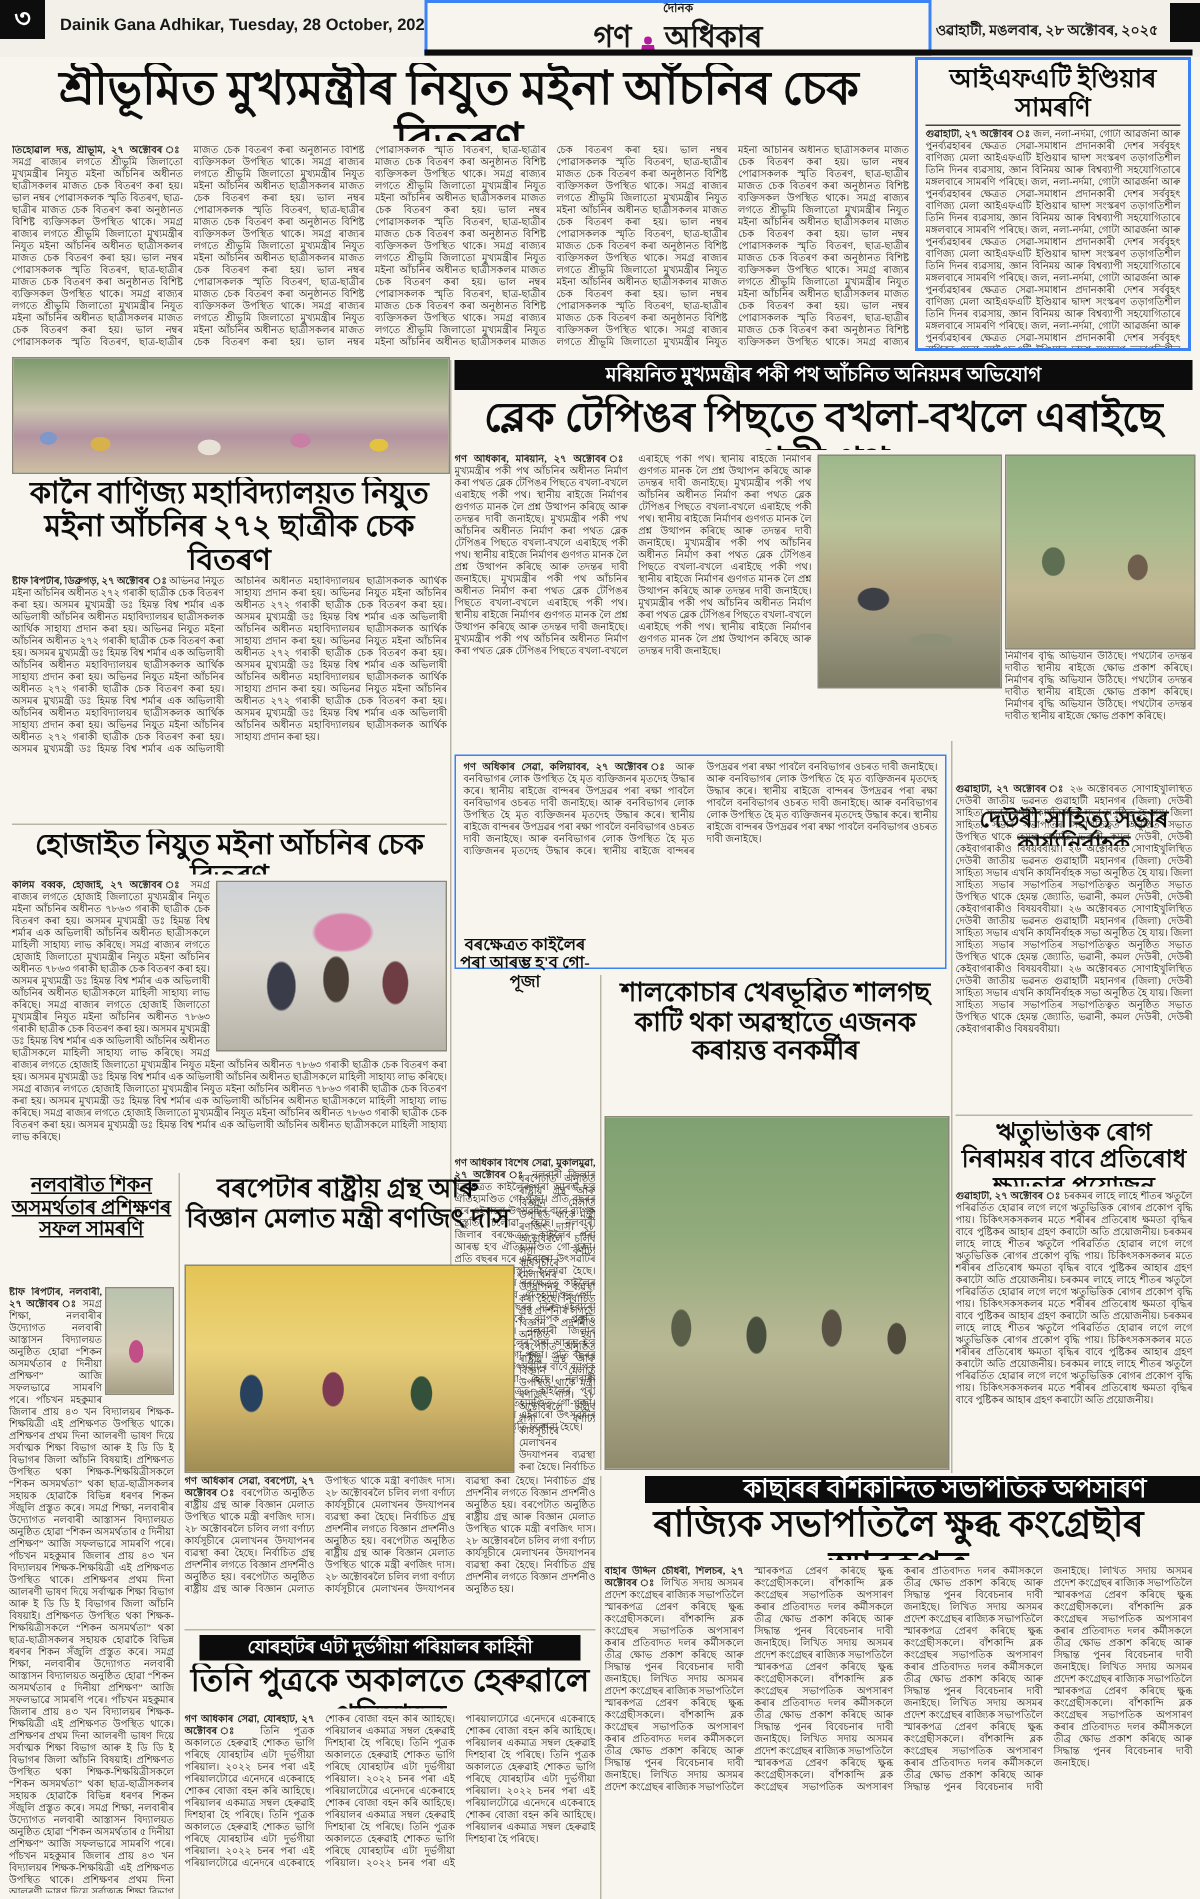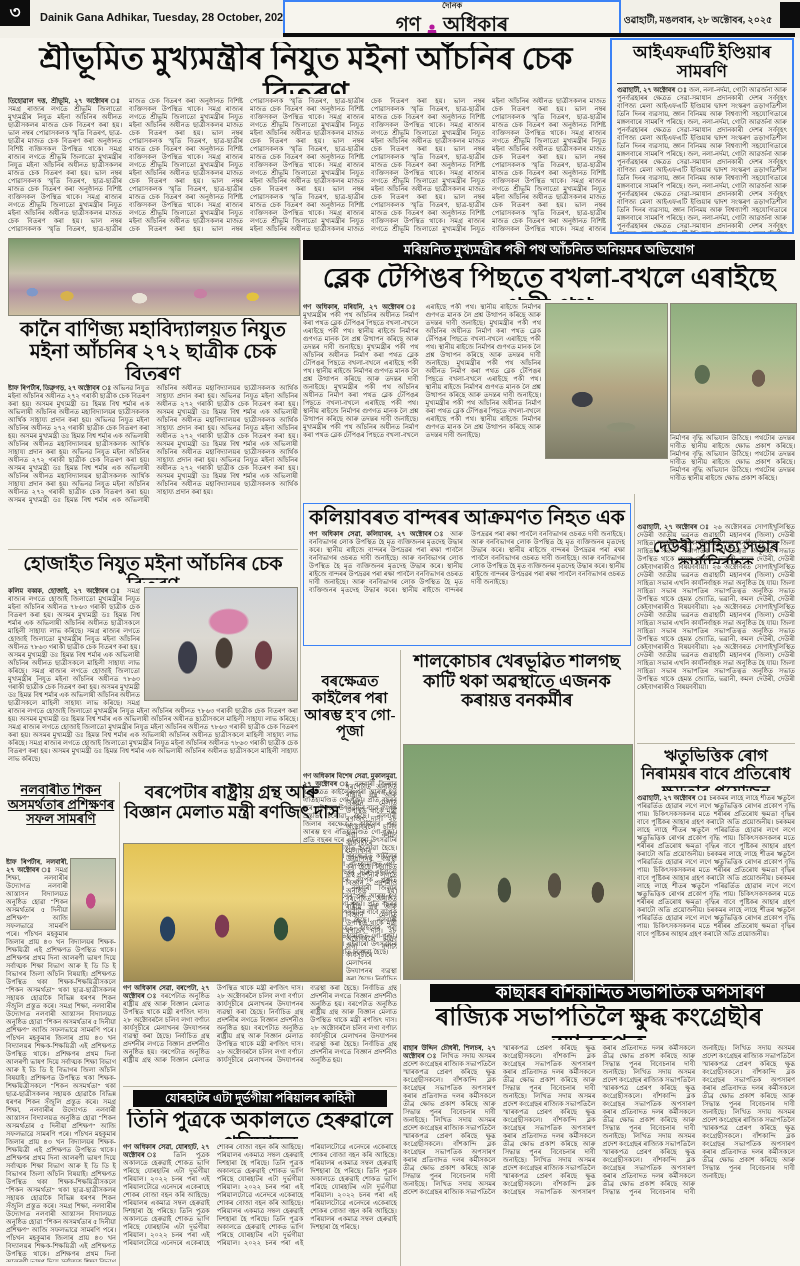--- a/index.html
+++ b/index.html
@@ -113,42 +113,41 @@
   <span class="dateline">গণ অধিকাৰ, মৰিয়নি, ২৭ অক্টোবৰ ঃ</span>
   <span>মুখ্যমন্ত্ৰীৰ পকী পথ আঁচনিৰ অধীনত নিৰ্মাণ কৰা পথত ব্লেক টেপিঙৰ পিছতে বখলা-বখলে এৰাইছে পকী পথ। স্থানীয় ৰাইজে নিৰ্মাণৰ গুণগত মানক লৈ প্ৰশ্ন উত্থাপন কৰিছে আৰু তদন্তৰ দাবী জনাইছে।  মুখ্যমন্ত্ৰীৰ পকী পথ আঁচনিৰ অধীনত নিৰ্মাণ কৰা পথত ব্লেক টেপিঙৰ পিছতে বখলা-বখলে এৰাইছে পকী পথ। স্থানীয় ৰাইজে নিৰ্মাণৰ গুণগত মানক লৈ প্ৰশ্ন উত্থাপন কৰিছে আৰু তদন্তৰ দাবী জনাইছে।  মুখ্যমন্ত্ৰীৰ পকী পথ আঁচনিৰ অধীনত নিৰ্মাণ কৰা পথত ব্লেক টেপিঙৰ পিছতে বখলা-বখলে এৰাইছে পকী পথ। স্থানীয় ৰাইজে নিৰ্মাণৰ গুণগত মানক লৈ প্ৰশ্ন উত্থাপন কৰিছে আৰু তদন্তৰ দাবী জনাইছে।  মুখ্যমন্ত্ৰীৰ পকী পথ আঁচনিৰ অধীনত নিৰ্মাণ কৰা পথত ব্লেক টেপিঙৰ পিছতে বখলা-বখলে এৰাইছে পকী পথ। স্থানীয় ৰাইজে নিৰ্মাণৰ গুণগত মানক লৈ প্ৰশ্ন উত্থাপন কৰিছে আৰু তদন্তৰ দাবী জনাইছে।  মুখ্যমন্ত্ৰীৰ পকী পথ আঁচনিৰ অধীনত নিৰ্মাণ কৰা পথত ব্লেক টেপিঙৰ পিছতে বখলা-বখলে এৰাইছে পকী পথ। স্থানীয় ৰাইজে নিৰ্মাণৰ গুণগত মানক লৈ প্ৰশ্ন উত্থাপন কৰিছে আৰু তদন্তৰ দাবী জনাইছে।  মুখ্যমন্ত্ৰীৰ পকী পথ আঁচনিৰ অধীনত নিৰ্মাণ কৰা পথত ব্লেক টেপিঙৰ পিছতে বখলা-বখলে এৰাইছে পকী পথ। স্থানীয় ৰাইজে নিৰ্মাণৰ গুণগত মানক লৈ প্ৰশ্ন উত্থাপন কৰিছে আৰু তদন্তৰ দাবী জনাইছে।  মুখ্যমন্ত্ৰীৰ পকী পথ আঁচনিৰ অধীনত নিৰ্মাণ কৰা পথত ব্লেক টেপিঙৰ পিছতে বখলা-বখলে এৰাইছে পকী পথ। স্থানীয় ৰাইজে নিৰ্মাণৰ গুণগত মানক লৈ প্ৰশ্ন উত্থাপন কৰিছে আৰু তদন্তৰ দাবী জনাইছে।  </span>
 </div>
 <div class="abs photo ph-road" style="left:545px;top:303px;width:121px;height:154px;"></div>
 <div class="abs photo ph-field" style="left:670px;top:303px;width:125px;height:128px;"></div>
 <div class="abs body-txt" style="left:670px;top:434px;width:125px;height:65px;">
   <span>নিৰ্মাণৰ বৃদ্ধি অভিযান উঠিছে। পথটোৰ তদন্তৰ দাবীত স্থানীয় ৰাইজে ক্ষোভ প্ৰকাশ কৰিছে।  নিৰ্মাণৰ বৃদ্ধি অভিযান উঠিছে। পথটোৰ তদন্তৰ দাবীত স্থানীয় ৰাইজে ক্ষোভ প্ৰকাশ কৰিছে।  নিৰ্মাণৰ বৃদ্ধি অভিযান উঠিছে। পথটোৰ তদন্তৰ দাবীত স্থানীয় ৰাইজে ক্ষোভ প্ৰকাশ কৰিছে।  </span>
 </div>
 
 <div class="abs boxed" style="left:303px;top:503px;width:328px;height:143px;padding:2px 5px;box-sizing:border-box;border-width:1.5px;">
-  <div class="hl" style="font-size:20px;">কলিয়াবৰত বান্দৰৰ আক্ৰমণত নিহত এক</div>
   <div class="body-txt" style="height:108px;column-count:2;column-gap:8px;margin-top:2px;">
     <span class="dateline">গণ অধিকাৰ সেৱা, কলিয়াবৰ, ২৭ অক্টোবৰ ঃ</span>
     <span>আৰু বনবিভাগৰ লোক উপস্থিত হৈ মৃত ব্যক্তিজনৰ মৃতদেহ উদ্ধাৰ কৰে। স্থানীয় ৰাইজে বান্দৰৰ উপদ্ৰৱৰ পৰা ৰক্ষা পাবলৈ বনবিভাগৰ ওচৰত দাবী জনাইছে।  আৰু বনবিভাগৰ লোক উপস্থিত হৈ মৃত ব্যক্তিজনৰ মৃতদেহ উদ্ধাৰ কৰে। স্থানীয় ৰাইজে বান্দৰৰ উপদ্ৰৱৰ পৰা ৰক্ষা পাবলৈ বনবিভাগৰ ওচৰত দাবী জনাইছে।  আৰু বনবিভাগৰ লোক উপস্থিত হৈ মৃত ব্যক্তিজনৰ মৃতদেহ উদ্ধাৰ কৰে। স্থানীয় ৰাইজে বান্দৰৰ উপদ্ৰৱৰ পৰা ৰক্ষা পাবলৈ বনবিভাগৰ ওচৰত দাবী জনাইছে।  আৰু বনবিভাগৰ লোক উপস্থিত হৈ মৃত ব্যক্তিজনৰ মৃতদেহ উদ্ধাৰ কৰে। স্থানীয় ৰাইজে বান্দৰৰ উপদ্ৰৱৰ পৰা ৰক্ষা পাবলৈ বনবিভাগৰ ওচৰত দাবী জনাইছে।  আৰু বনবিভাগৰ লোক উপস্থিত হৈ মৃত ব্যক্তিজনৰ মৃতদেহ উদ্ধাৰ কৰে। স্থানীয় ৰাইজে বান্দৰৰ উপদ্ৰৱৰ পৰা ৰক্ষা পাবলৈ বনবিভাগৰ ওচৰত দাবী জনাইছে।  </span>
   </div>
 </div>
 
 <div class="vrule" style="left:634px;top:494px;height:488px;"></div>
 <div class="abs hl" style="left:637px;top:494px;width:158px;height:26px;font-size:15.5px;margin-top:44px;">দেউৰী সাহিত্য সভাৰ কাৰ্য্যনিৰ্বাহক</div>
 <div class="abs body-txt" style="left:637px;top:523px;width:158px;height:218px;">
   <span class="dateline">গুৱাহাটী, ২৭ অক্টোবৰ ঃ</span>
   <span>২৬ অক্টোবৰত সোণাইখুলিস্থিত দেউৰী জাতীয় ভৱনত গুৱাহাটী মহানগৰ (জিলা) দেউৰী সাহিত্য সভাৰ এখনি কাৰ্যনিৰ্বাহক সভা অনুষ্ঠিত হৈ যায়। জিলা সাহিত্য সভাৰ সভাপতিৰ সভাপতিত্বত অনুষ্ঠিত সভাত উপস্থিত থাকে হেমন্ত জ্যোতি, ভৱানী, কমল দেউৰী, দেউৰী কেইবাগৰাকীও বিষয়ববীয়া।  ২৬ অক্টোবৰত সোণাইখুলিস্থিত দেউৰী জাতীয় ভৱনত গুৱাহাটী মহানগৰ (জিলা) দেউৰী সাহিত্য সভাৰ এখনি কাৰ্যনিৰ্বাহক সভা অনুষ্ঠিত হৈ যায়। জিলা সাহিত্য সভাৰ সভাপতিৰ সভাপতিত্বত অনুষ্ঠিত সভাত উপস্থিত থাকে হেমন্ত জ্যোতি, ভৱানী, কমল দেউৰী, দেউৰী কেইবাগৰাকীও বিষয়ববীয়া।  ২৬ অক্টোবৰত সোণাইখুলিস্থিত দেউৰী জাতীয় ভৱনত গুৱাহাটী মহানগৰ (জিলা) দেউৰী সাহিত্য সভাৰ এখনি কাৰ্যনিৰ্বাহক সভা অনুষ্ঠিত হৈ যায়। জিলা সাহিত্য সভাৰ সভাপতিৰ সভাপতিত্বত অনুষ্ঠিত সভাত উপস্থিত থাকে হেমন্ত জ্যোতি, ভৱানী, কমল দেউৰী, দেউৰী কেইবাগৰাকীও বিষয়ববীয়া।  ২৬ অক্টোবৰত সোণাইখুলিস্থিত দেউৰী জাতীয় ভৱনত গুৱাহাটী মহানগৰ (জিলা) দেউৰী সাহিত্য সভাৰ এখনি কাৰ্যনিৰ্বাহক সভা অনুষ্ঠিত হৈ যায়। জিলা সাহিত্য সভাৰ সভাপতিৰ সভাপতিত্বত অনুষ্ঠিত সভাত উপস্থিত থাকে হেমন্ত জ্যোতি, ভৱানী, কমল দেউৰী, দেউৰী কেইবাগৰাকীও বিষয়ববীয়া।  </span>
 </div>
 
 <div class="hrule" style="left:637px;top:743px;width:158px;"></div>
 <div class="abs hl" style="left:637px;top:747px;width:158px;height:44px;font-size:16px;">ঋতুভিত্তিক ৰোগ নিৰাময়ৰ বাবে প্ৰতিৰোধ ক্ষমতাৰ প্ৰয়োজন</div>
 <div class="abs body-txt" style="left:637px;top:794px;width:158px;height:188px;">
   <span class="dateline">গুৱাহাটী, ২৭ অক্টোবৰ ঃ</span>
   <span>চৰকমৰ লাহে লাহে শীতৰ ঋতুলৈ পৰিৱৰ্তিত হোৱাৰ লগে লগে ঋতুভিত্তিক ৰোগৰ প্ৰকোপ বৃদ্ধি পায়। চিকিৎসকসকলৰ মতে শৰীৰৰ প্ৰতিৰোধ ক্ষমতা বৃদ্ধিৰ বাবে পুষ্টিকৰ আহাৰ গ্ৰহণ কৰাটো অতি প্ৰয়োজনীয়।  চৰকমৰ লাহে লাহে শীতৰ ঋতুলৈ পৰিৱৰ্তিত হোৱাৰ লগে লগে ঋতুভিত্তিক ৰোগৰ প্ৰকোপ বৃদ্ধি পায়। চিকিৎসকসকলৰ মতে শৰীৰৰ প্ৰতিৰোধ ক্ষমতা বৃদ্ধিৰ বাবে পুষ্টিকৰ আহাৰ গ্ৰহণ কৰাটো অতি প্ৰয়োজনীয়।  চৰকমৰ লাহে লাহে শীতৰ ঋতুলৈ পৰিৱৰ্তিত হোৱাৰ লগে লগে ঋতুভিত্তিক ৰোগৰ প্ৰকোপ বৃদ্ধি পায়। চিকিৎসকসকলৰ মতে শৰীৰৰ প্ৰতিৰোধ ক্ষমতা বৃদ্ধিৰ বাবে পুষ্টিকৰ আহাৰ গ্ৰহণ কৰাটো অতি প্ৰয়োজনীয়।  চৰকমৰ লাহে লাহে শীতৰ ঋতুলৈ পৰিৱৰ্তিত হোৱাৰ লগে লগে ঋতুভিত্তিক ৰোগৰ প্ৰকোপ বৃদ্ধি পায়। চিকিৎসকসকলৰ মতে শৰীৰৰ প্ৰতিৰোধ ক্ষমতা বৃদ্ধিৰ বাবে পুষ্টিকৰ আহাৰ গ্ৰহণ কৰাটো অতি প্ৰয়োজনীয়।  চৰকমৰ লাহে লাহে শীতৰ ঋতুলৈ পৰিৱৰ্তিত হোৱাৰ লগে লগে ঋতুভিত্তিক ৰোগৰ প্ৰকোপ বৃদ্ধি পায়। চিকিৎসকসকলৰ মতে শৰীৰৰ প্ৰতিৰোধ ক্ষমতা বৃদ্ধিৰ বাবে পুষ্টিকৰ আহাৰ গ্ৰহণ কৰাটো অতি প্ৰয়োজনীয়।  </span>
 </div>
 
-<div class="abs hl" style="left:303px;top:673px;width:94px;height:116px;font-size:15px;">বৰক্ষেত্ৰত কাইলৈৰ পৰা আৰম্ভ হ'ব গো-পূজা</div>
+<div class="abs hl" style="left:303px;top:624px;width:94px;height:116px;font-size:11px;">বৰক্ষেত্ৰত কাইলৈৰ পৰা আৰম্ভ হ'ব গো-পূজা</div>
 <div class="abs body-txt" style="left:303px;top:772px;width:94px;height:208px;">
   <span class="dateline">গণ অধিকাৰ বিশেষ সেৱা, মুকালমুৱা, ২৭ অক্টোবৰ ঃ</span>
   <span>নলবাৰী জিলাৰ বৰক্ষেত্ৰত কাইলৈৰ পৰা আৰম্ভ হ'ব ঐতিহ্যমণ্ডিত গো-পূজা। প্ৰতি বছৰৰ দৰে এইবাৰো উৎসৱটিৰ বাবে ব্যাপক প্ৰস্তুতি চলোৱা হৈছে।  নলবাৰী জিলাৰ বৰক্ষেত্ৰত কাইলৈৰ পৰা আৰম্ভ হ'ব ঐতিহ্যমণ্ডিত গো-পূজা। প্ৰতি বছৰৰ দৰে এইবাৰো উৎসৱটিৰ বাবে ব্যাপক প্ৰস্তুতি চলোৱা হৈছে।  নলবাৰী জিলাৰ বৰক্ষেত্ৰত কাইলৈৰ পৰা আৰম্ভ হ'ব ঐতিহ্যমণ্ডিত গো-পূজা। প্ৰতি বছৰৰ দৰে এইবাৰো উৎসৱটিৰ বাবে ব্যাপক প্ৰস্তুতি চলোৱা হৈছে।  নলবাৰী জিলাৰ বৰক্ষেত্ৰত কাইলৈৰ পৰা আৰম্ভ হ'ব ঐতিহ্যমণ্ডিত গো-পূজা। প্ৰতি বছৰৰ দৰে এইবাৰো উৎসৱটিৰ বাবে ব্যাপক প্ৰস্তুতি চলোৱা হৈছে।  নলবাৰী জিলাৰ বৰক্ষেত্ৰত কাইলৈৰ পৰা আৰম্ভ হ'ব ঐতিহ্যমণ্ডিত গো-পূজা। প্ৰতি বছৰৰ দৰে এইবাৰো উৎসৱটিৰ বাবে ব্যাপক প্ৰস্তুতি চলোৱা হৈছে।  </span>
 </div>
 
 <div class="vrule" style="left:400px;top:650px;height:330px;"></div>
 <div class="abs hl" style="left:403px;top:652px;width:228px;height:88px;font-size:17.5px;">শালকোচাৰ খেৰভূৱিত শালগছ কাটি থকা অৱস্থাতে এজনক কৰায়ত্ত বনকৰ্মীৰ</div>
 <div class="abs photo ph-forest" style="left:403px;top:744px;width:228px;height:234px;"></div>
 
 <div class="abs hl" style="left:6px;top:783px;width:110px;height:72px;font-size:13px;text-decoration:underline;">নলবাৰীত শিকন অসমৰ্থতাৰ প্ৰশিক্ষণৰ সফল সামৰণি</div>

